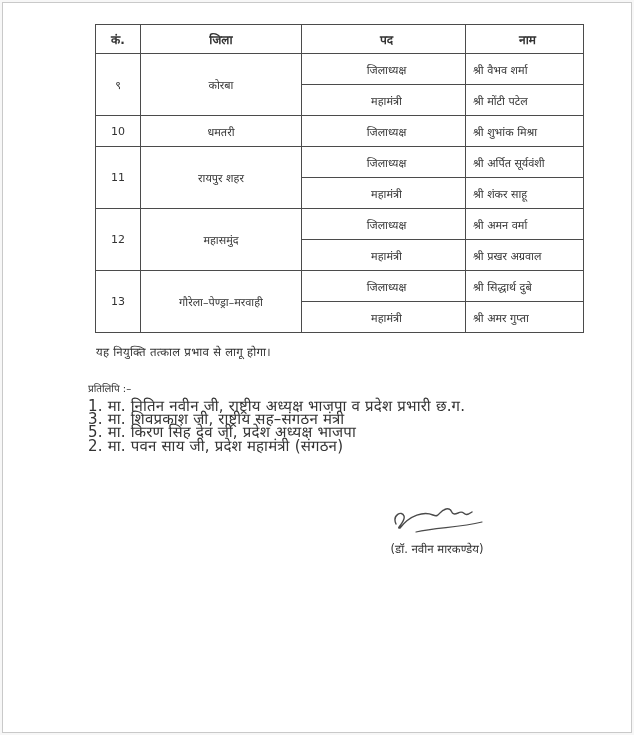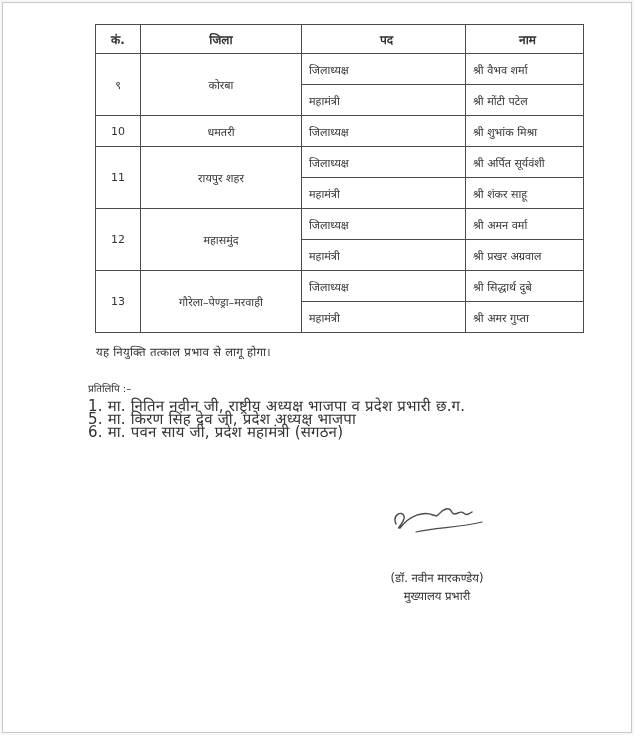--- a/index.html
+++ b/index.html
@@ -38,21 +38,21 @@
   }
   .appt-table th {
     height: 26px;
     font-size: 12px;
     font-weight: bold;
     text-align: center;
   }
   .appt-table td { font-size: 11px; height: 28px; }
   .c-no   { width: 45px;  text-align: center; }
   .c-dist { width: 161px; text-align: center; }
-  .c-post { width: 164px; text-align: left; padding-left: 7px; }
+  .c-post { width: 164px; text-align: center; padding-left: 7px; }
   .c-name { width: 118px; text-align: left; padding-left: 7px; }
   
   .effect-note {
     position: absolute;
     left: 93px; top: 341px;
     font-size: 11.5px;
     color: #333333;
     letter-spacing: .3px;
   }
   .copy-heading {
@@ -70,21 +70,21 @@
     letter-spacing: .2px;
   }
   
   .signature-svg {
     position: absolute;
     left: 383px; top: 499px;
     width: 108px; height: 34px;
   }
   .signatory {
     position: absolute;
-    left: 356px; top: 566px;
+    left: 356px; top: 537px;
     width: 156px;
     text-align: center;
     font-size: 11.5px;
     color: #333333;
     line-height: 18px;
   }
 </style>
 </head>
 <body>
 
@@ -158,28 +158,28 @@
       </tr>
     </tbody>
       </table>
 
     <div class="effect-note">यह नियुक्ति तत्काल प्रभाव से लागू होगा।</div>
 
     <div class="copy-heading">प्रतिलिपि :–</div>
 
     <div class="copy-list">
       <div>1. मा. नितिन नवीन जी, राष्ट्रीय अध्यक्ष भाजपा व प्रदेश प्रभारी छ.ग.</div>
+      <div>3. मा. शिवप्रकाश जी, राष्ट्रीय सह–संगठन मंत्री</div>
       <div>5. मा. किरण सिंह देव जी, प्रदेश अध्यक्ष भाजपा</div>
-      <div>6. मा. पवन साय जी, प्रदेश महामंत्री (संगठन)</div>
+      <div>2. मा. पवन साय जी, प्रदेश महामंत्री (संगठन)</div>
     </div>
 
     <svg class="signature-svg" viewBox="0 0 108 34" xmlns="http://www.w3.org/2000/svg">
       <path d="M10 22 C6 13, 16 8, 18 14 C20 20, 9 27, 14 26 C24 13, 38 9, 47 13 C54 16, 52 9, 60 7 C68 5, 63 15, 72 11 C80 7, 76 17, 86 10" fill="none" stroke="#4a4a4a" stroke-width="1.4" stroke-linecap="round"></path>
       <path d="M30 30 C50 25, 72 26, 96 20" fill="none" stroke="#4a4a4a" stroke-width="1.2" stroke-linecap="round"></path>
     </svg>
 
     <div class="signatory">
       <div>(डॉ. नवीन मारकण्डेय)</div>
-      <div>मुख्यालय प्रभारी</div>
     </div>
 
   </div>
 </div>
 
 </body></html>

